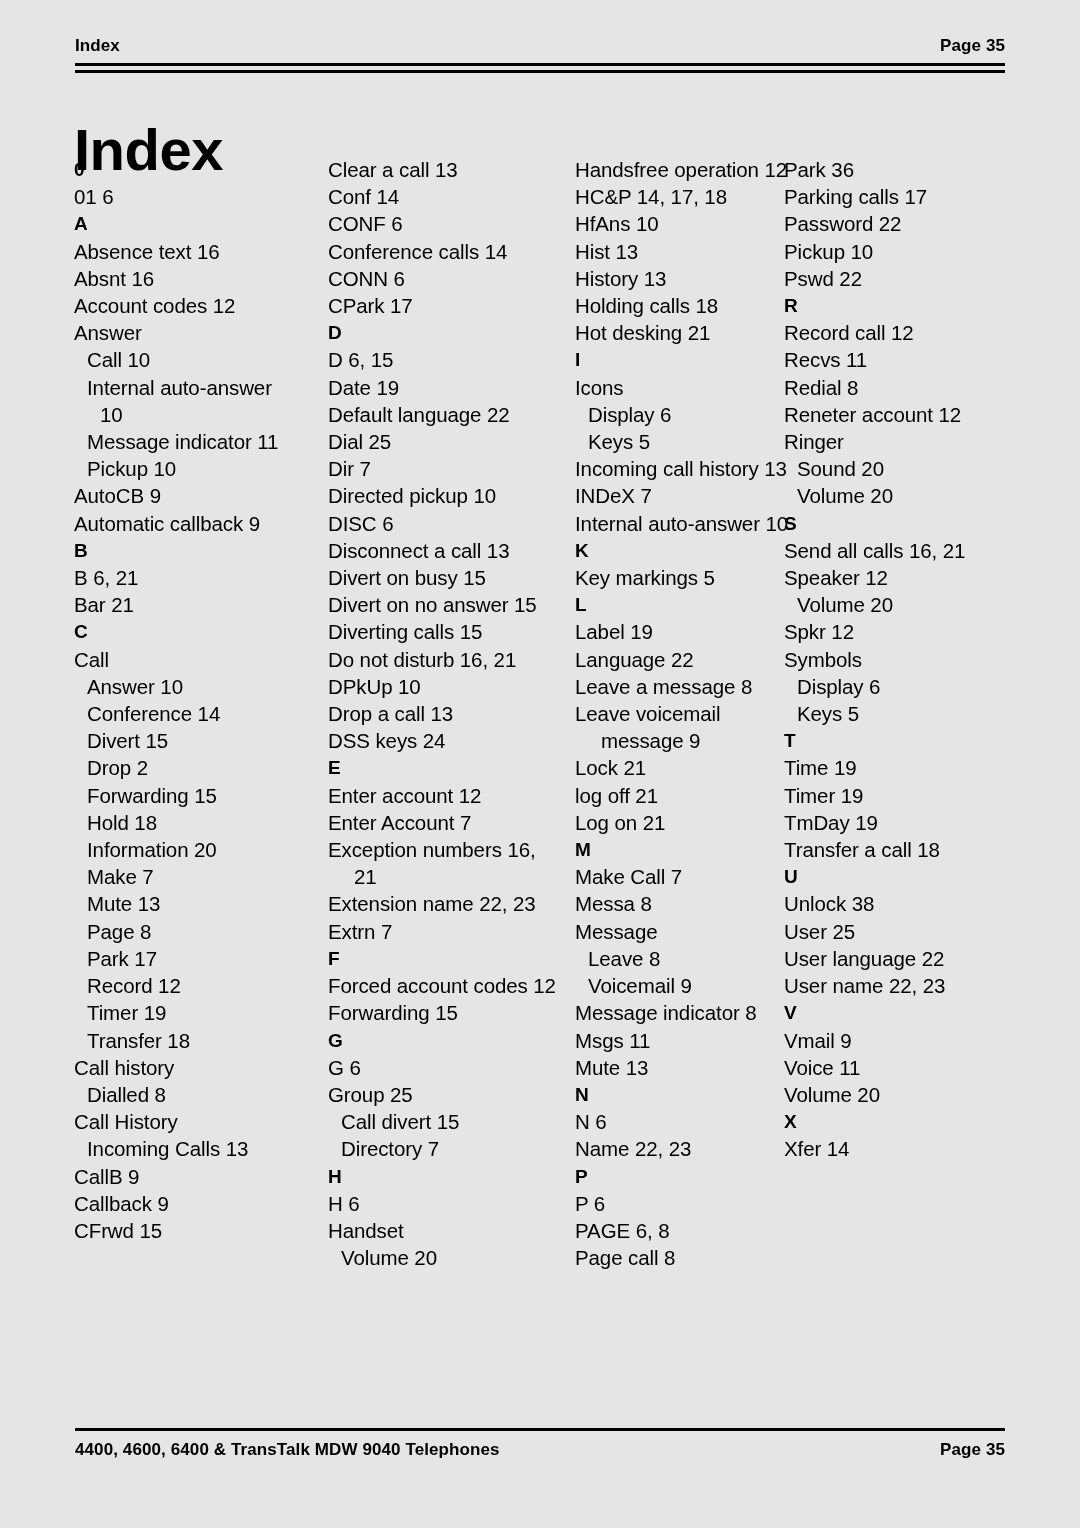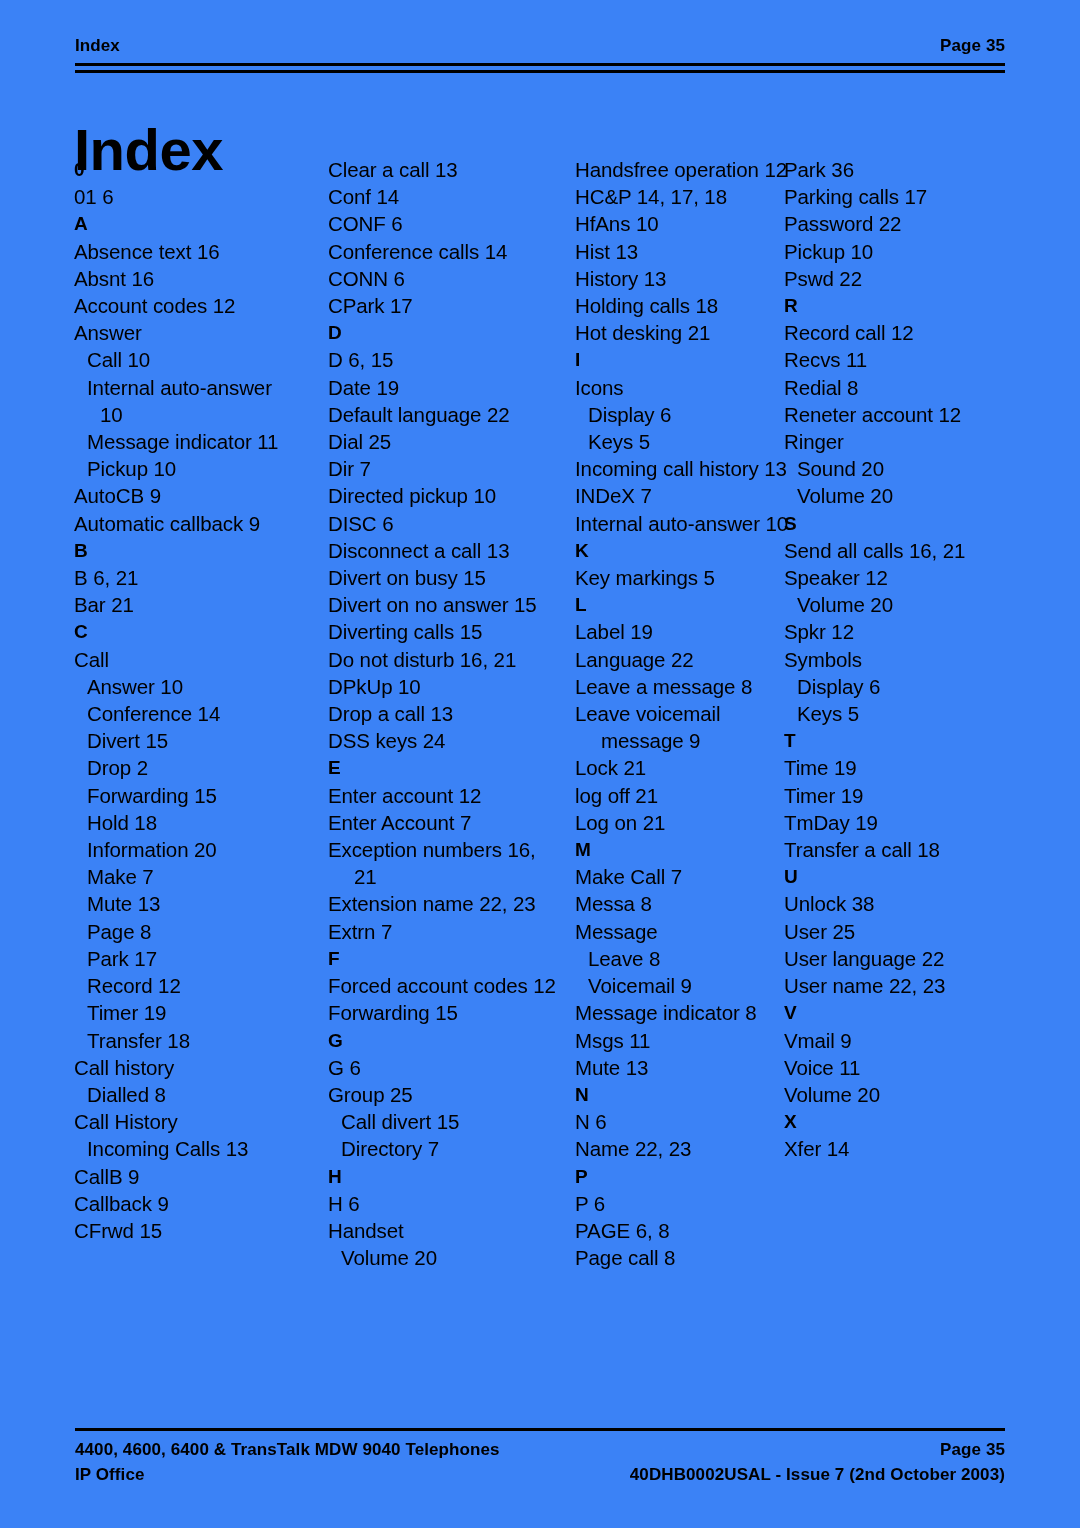--- a/index.html
+++ b/index.html
@@ -11,21 +11,21 @@
   body {
     font-family: "Liberation Sans", sans-serif;
     color: #000000;
     -webkit-font-smoothing: antialiased;
   }
   #page {
     position: relative;
     width: 1080px;
     height: 1528px;
     margin: 0 auto;
-    background: #3b82f6;
+    background: #e5e5e5;
     overflow: hidden;
   }
 
   
   .header {
     position: absolute;
     left: 75px;
     top: 36px;
     width: 930px;
     display: flex;
@@ -296,19 +296,15 @@
         <div class="entry">Xfer 14</div>
       </div>
   </div>
 
   <div class="footer-rule"></div>
   <div class="footer">
     <div class="footer-row">
       <span class="left">4400, 4600, 6400 &amp; TransTalk MDW 9040 Telephones</span>
       <span class="right">Page 35</span>
     </div>
-    <div class="footer-row">
-      <span class="left">IP Office</span>
-      <span class="right">40DHB0002USAL - Issue 7 (2nd October 2003)</span>
-    </div>
   </div>
 
 </div>
 
 </body></html>

